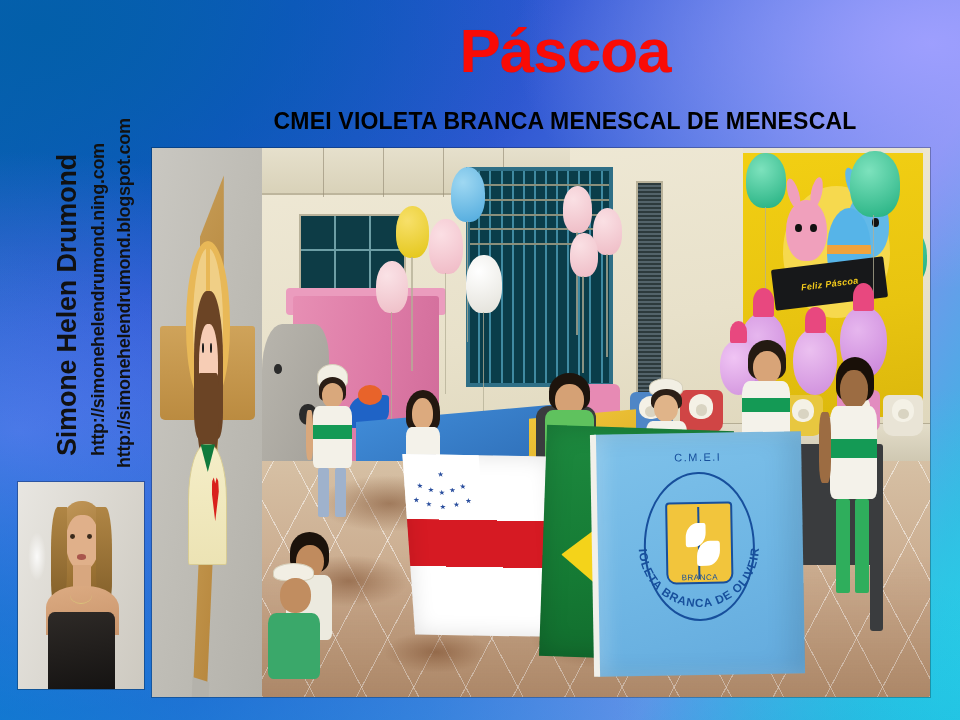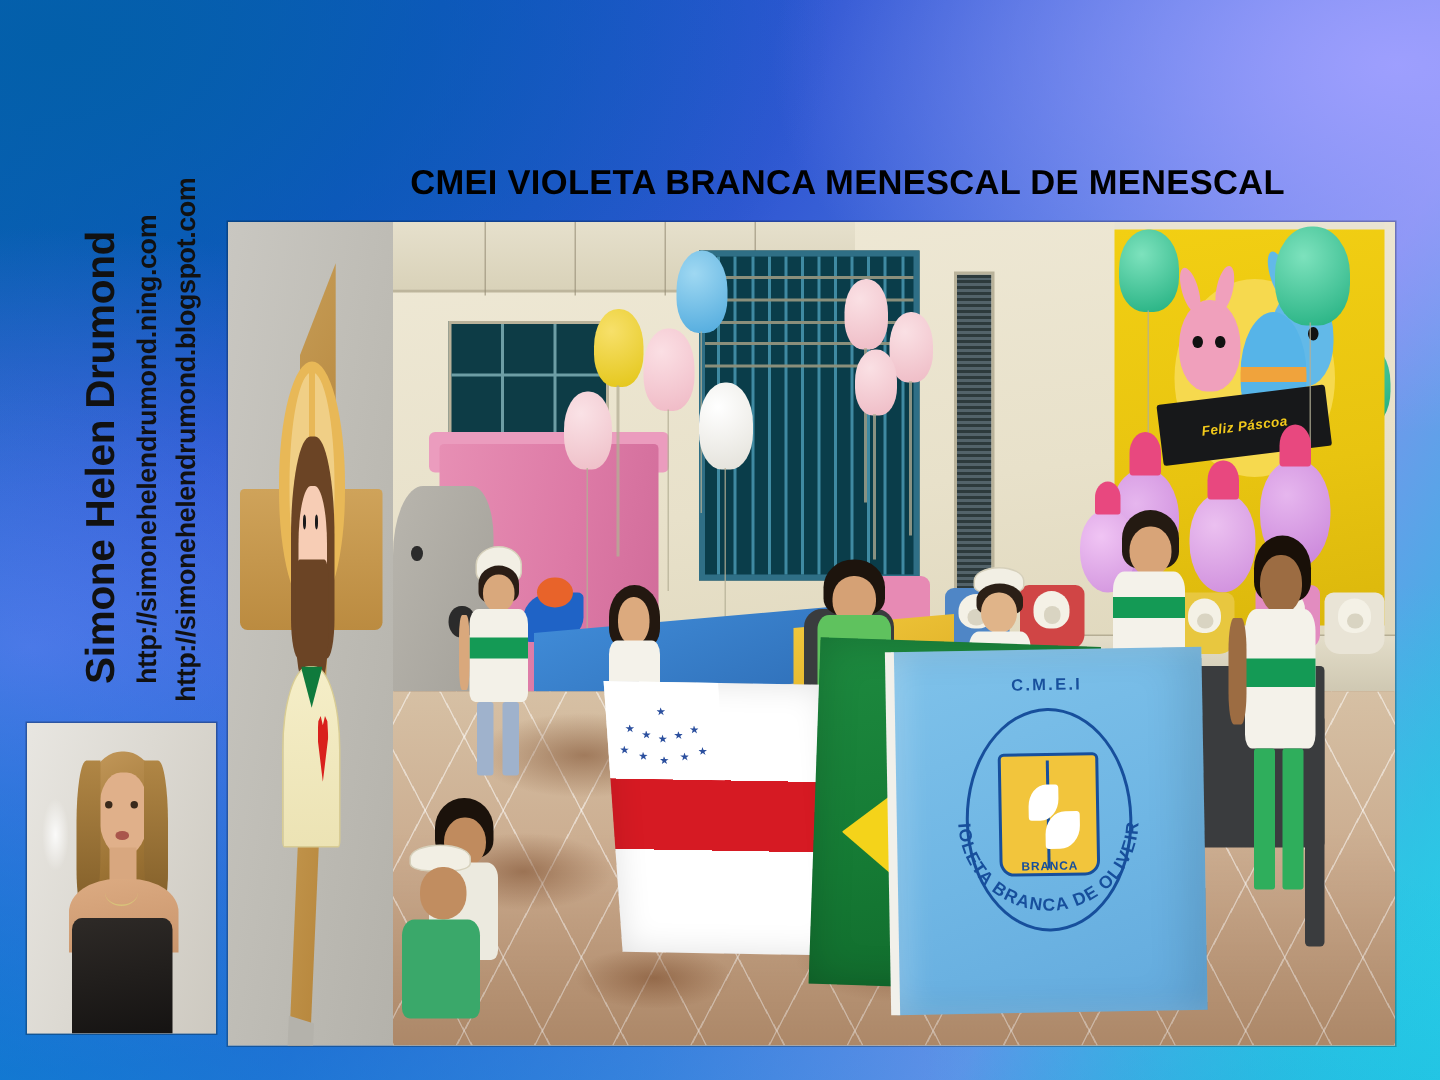--- a/index.html
+++ b/index.html
@@ -367,21 +367,21 @@
     background:#f2c53c; border:2px solid #174f9c; border-radius:4px 4px 10px 10px;
   }
   .crest .book::after{
     content:""; position:absolute; left:47%; top:4%; width:2px; height:92%;
     background:#174f9c;
   }
   .crest .dove{
     position:absolute; background:#fff; border-radius:60% 10% 60% 10%;
   }
   .crest-label{
-    position:absolute; color:#174f9c; font-weight:bold; white-space:nowrap;
+    position:absolute; color:#174f9c; font-weight:normal; white-space:nowrap;
   }
   .crest-top{ left:50%; top:-14%; transform:translateX(-50%); font-size:11px; letter-spacing:1.5px; }
   .crest-mid{ left:50%; top:68%; transform:translateX(-50%); font-size:8px; letter-spacing:.5px; }
   .crest-arc{
     position:absolute; left:50%; top:50%; width:128%; height:128%;
     transform:translate(-50%,-50%);
   }
   .crest-arc text{ font-size:8.2px; font-weight:bold; fill:#174f9c; letter-spacing:.6px; }
 
   
@@ -436,20 +436,21 @@
     background:linear-gradient(180deg,#b08645,#805d28);
   }
   #portrait .sidehair.l{ left:26%; border-radius:40% 0 40% 30%; }
   #portrait .sidehair.r{ left:62%; border-radius:0 40% 30% 40%; }
 </style>
 </head>
 <body>
 
 <div id="slide">
 
+  <div id="title">Páscoa</div>
   <div id="subtitle">CMEI VIOLETA BRANCA MENESCAL DE MENESCAL</div>
 
   <div class="vtext" id="author-name">Simone Helen Drumond</div>
   <div class="vtext" id="link-ning">http://simonehelendrumond.ning.com</div>
   <div class="vtext" id="link-blog">http://simonehelendrumond.blogspot.com</div>
 
   <div id="photo">
 
     <div class="panel-wall">
       <div class="cross-blade"></div>

